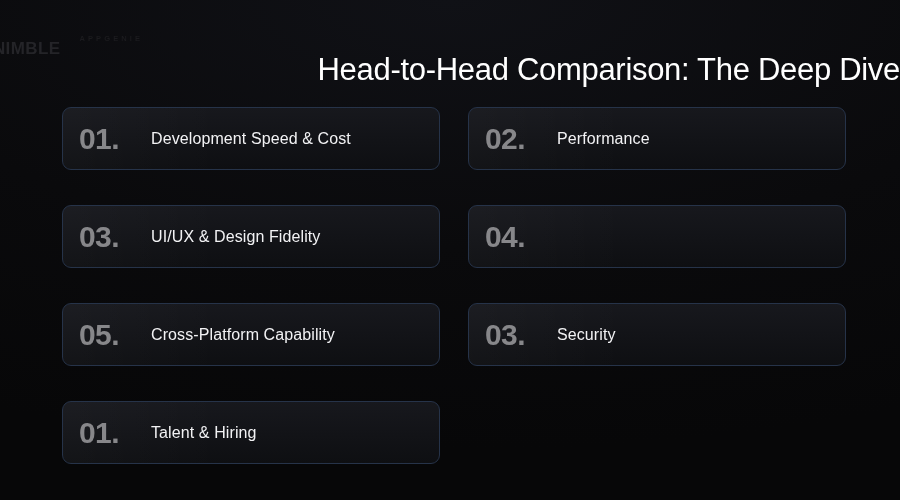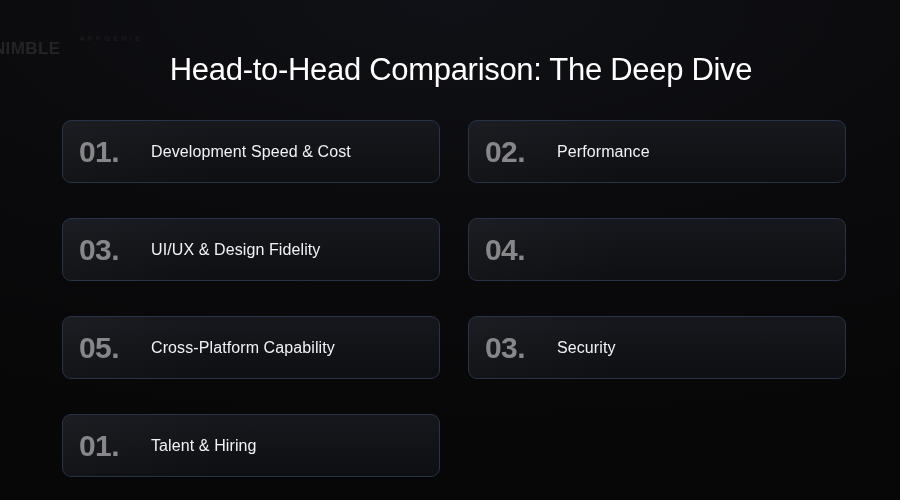--- a/index.html
+++ b/index.html
@@ -89,34 +89,34 @@
     line-height: 1;
     margin-top: 3px;
     margin-left: 19px;
   }
 
   .title {
     position: absolute;
     left: 0;
     right: 0;
     top: 30px;
-    text-align: center;
+    text-align: right;
     font-size: 31px;
     font-weight: 300;
     letter-spacing: -0.3px;
     color: #ffffff;
     line-height: 1.25;
     padding-left: 22px;
   }
 
   
   .grid {
     position: absolute;
     left: 62px;
-    top: 120px;
+    top: 107px;
     width: 784px;
     display: grid;
     grid-template-columns: 378px 378px;
     grid-auto-rows: 63px;
     column-gap: 28px;
     row-gap: 35px;
   }
 
   .card {
     position: relative;

